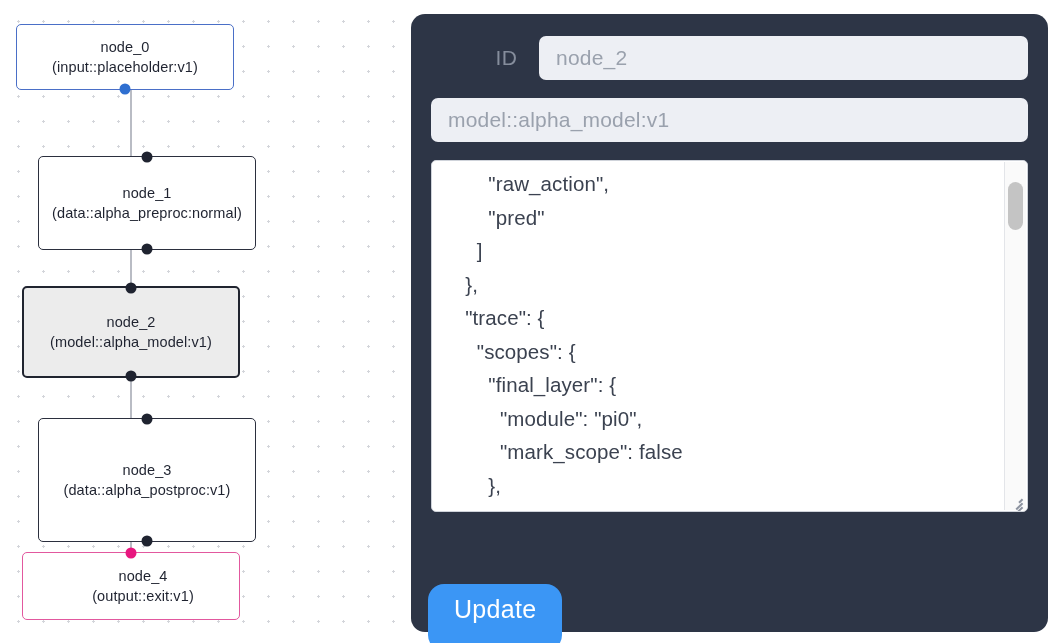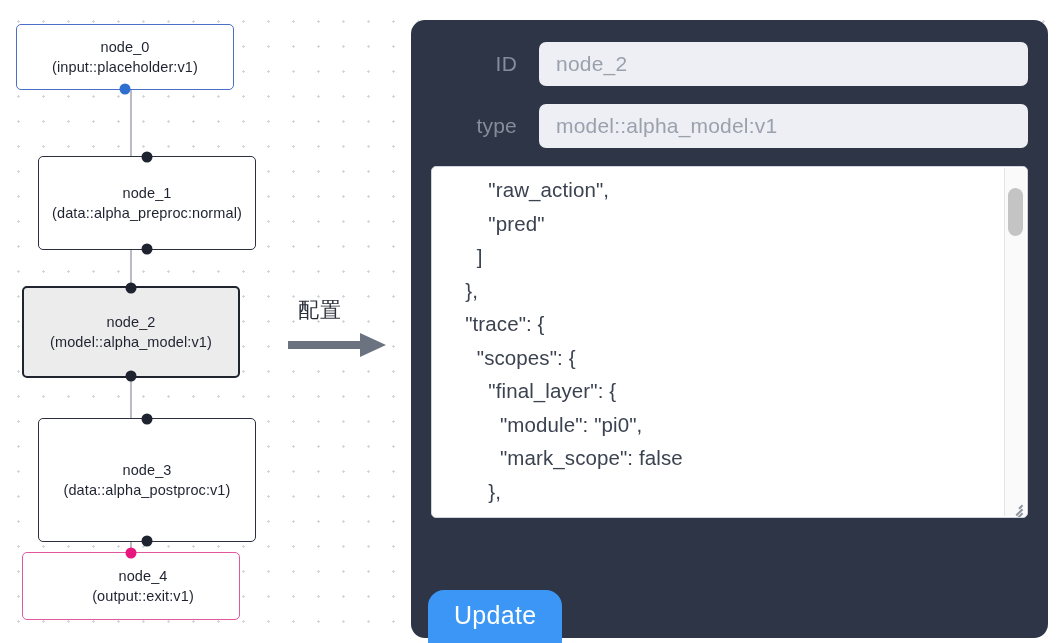--- a/index.html
+++ b/index.html
@@ -51,21 +51,21 @@
   
   #arrow-group{position:absolute;left:288px;top:296px;width:108px;height:70px;}
   #arrow-label{
     position:absolute;left:10px;top:0;font-size:21px;color:#2b2f3a;
     font-family:"DejaVu Sans",sans-serif;letter-spacing:1px;
   }
   #arrow-shape{position:absolute;left:0;top:36px;}
 
   
   #panel{
-    position:absolute;left:411px;top:20px;width:637px;height:618px;
+    position:absolute;left:411px;top:14px;width:637px;height:618px;
     background:#2d3546;border-radius:14px;box-sizing:border-box;
     padding:22px 20px 0 20px;
   }
   .field-row{display:flex;align-items:flex-start;margin-bottom:18px;}
   .field-label{
     width:108px;flex:0 0 108px;text-align:right;padding-right:22px;
     color:#858d9c;font-size:21px;line-height:44px;box-sizing:border-box;
     letter-spacing:.2px;
   }
   .field-label.top-align{line-height:30px;padding-top:8px;}
@@ -153,37 +153,30 @@
     <span class="handle top"></span>
     <span class="handle bottom"></span>
   </div>
 
   <div class="node output-node" style="left:22px;top:552px;height:68px;">
     <span class="lbl">node_4
 (output::exit:v1)</span>
     <span class="handle pink top"></span>
   </div>
 
-  <div id="arrow-group">
-    <div id="arrow-label">配置</div>
-    <svg id="arrow-shape" width="100" height="26" viewBox="0 0 100 26">
-      <path d="M0 9 L72 9 L72 1 L98 13 L72 25 L72 17 L0 17 Z" fill="#6b7280"></path>
-    </svg>
-  </div>
 </div>
 
 <div id="panel">
 
   <div class="field-row">
     <div class="field-label">ID</div>
     <div class="text-input">node_2</div>
   </div>
 
   <div class="field-row">
-    <div class="field-label">type</div>
     <div class="text-input">model::alpha_model:v1</div>
   </div>
 
   <div class="field-row" id="config-row">
     <div class="code-wrap">
       <div class="code-area">        "raw_action",
         "pred"
       ]
     },
     "trace": {

